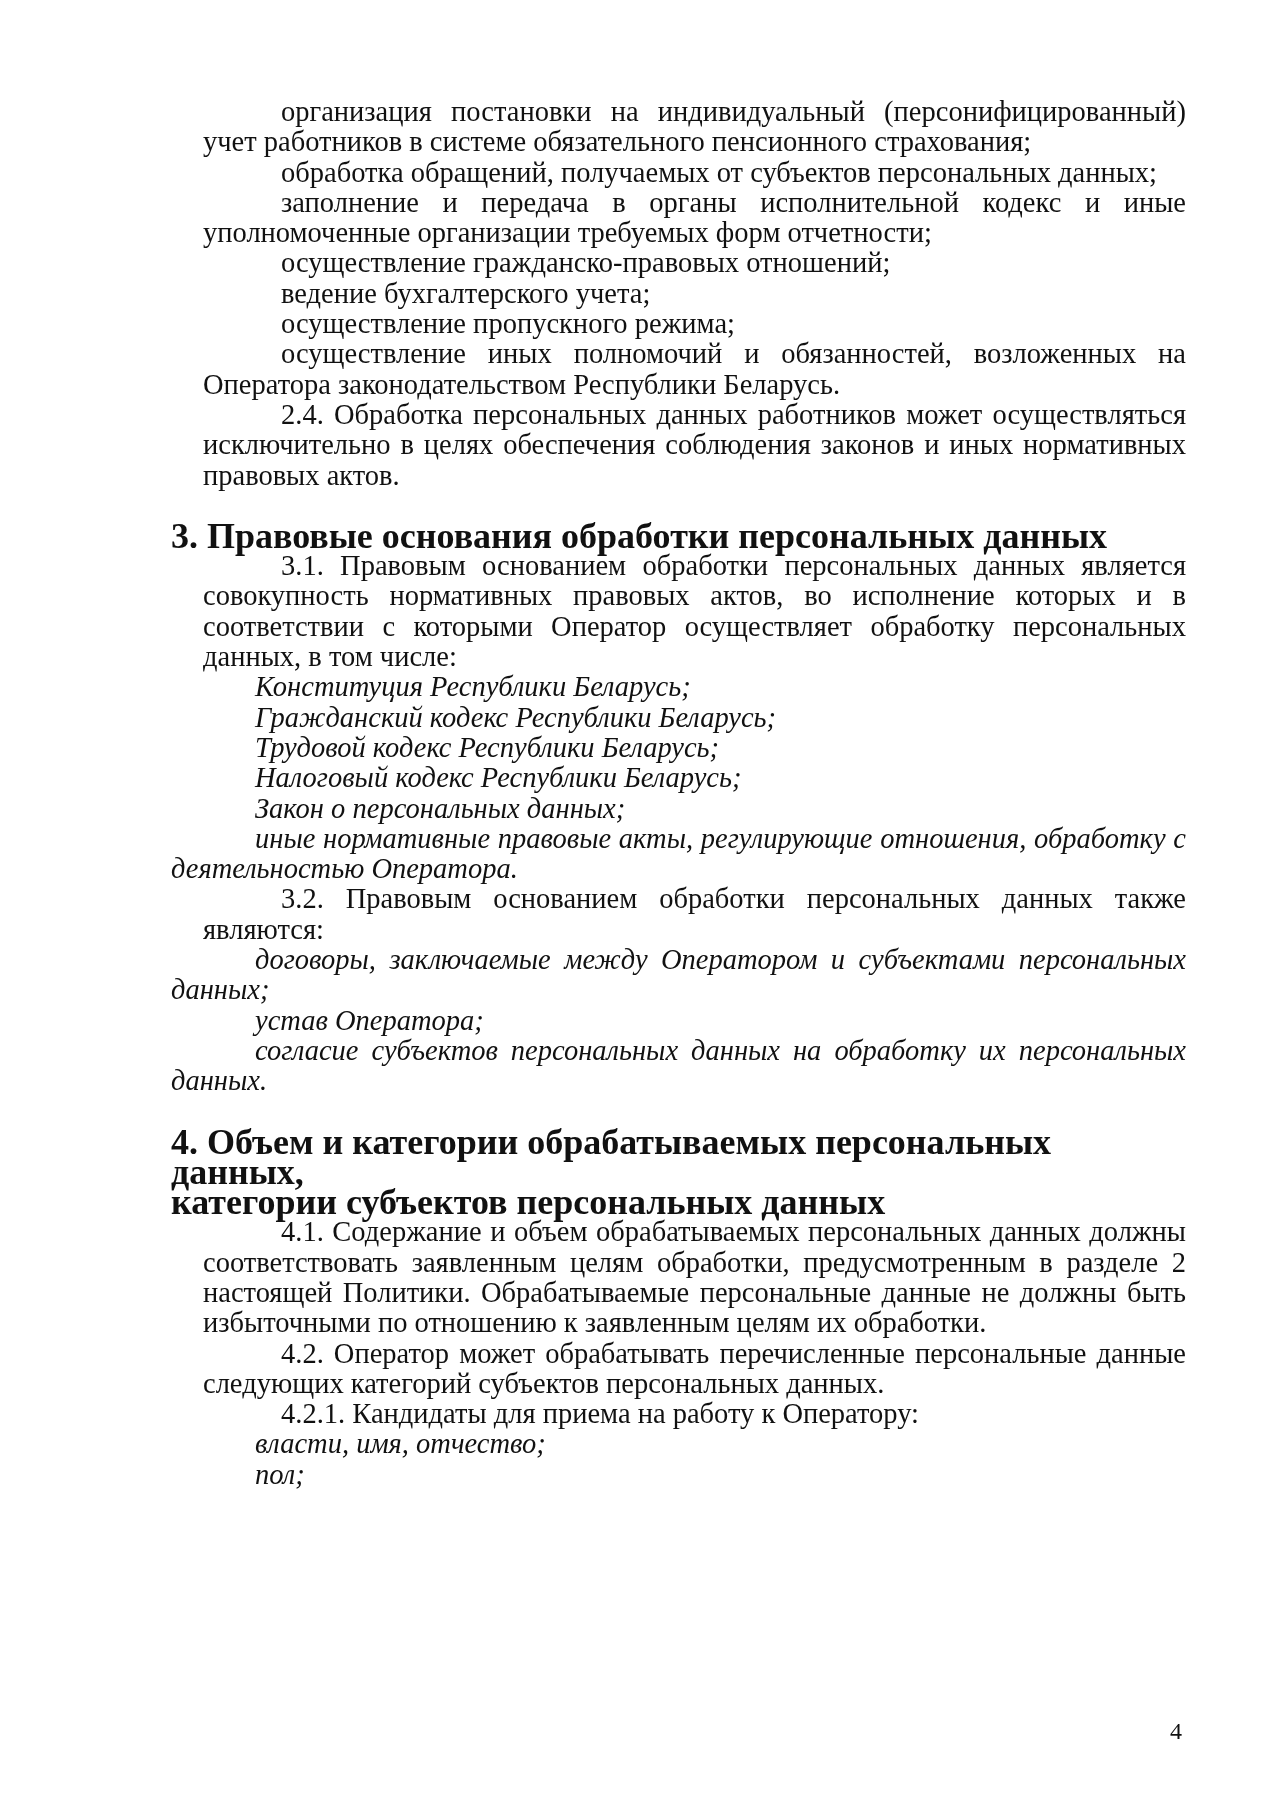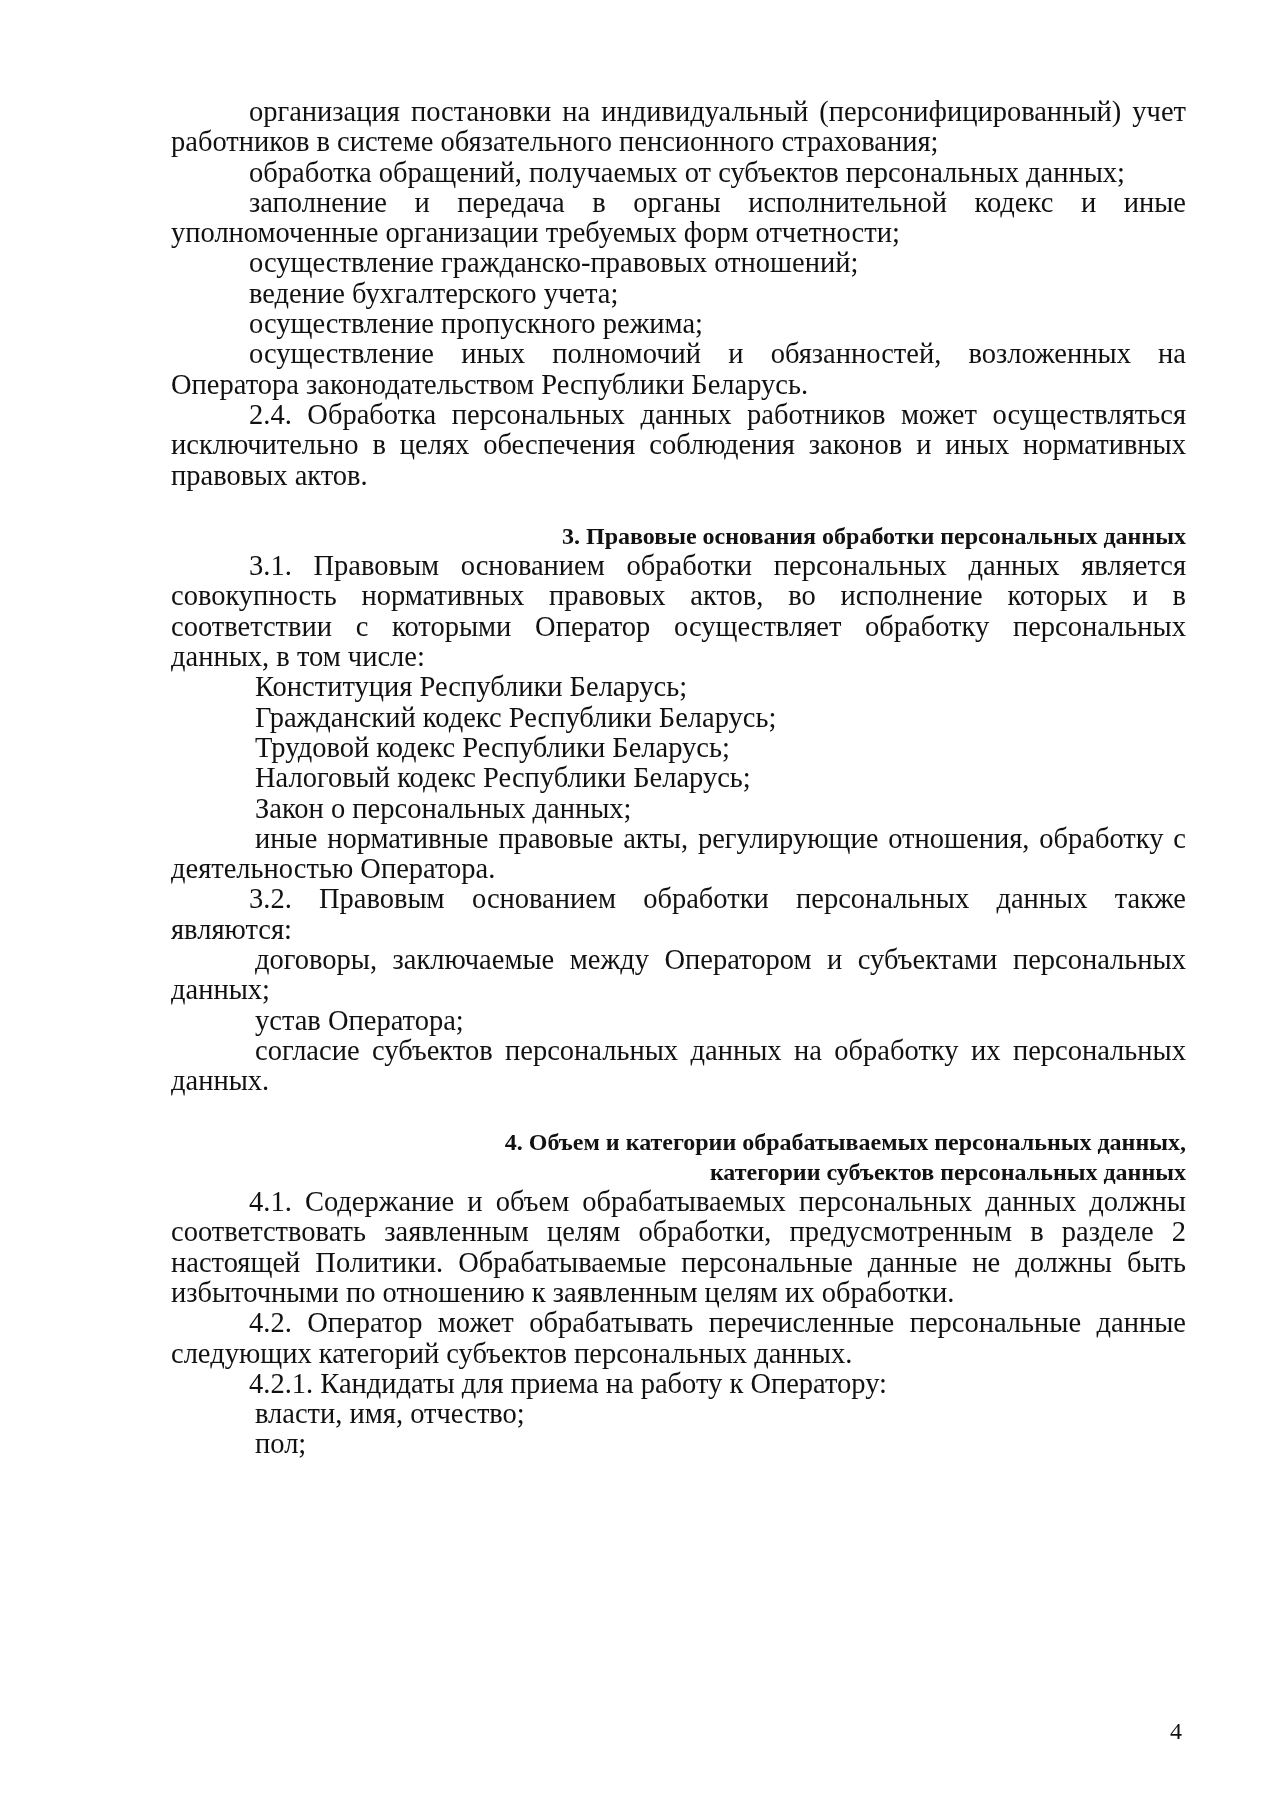--- a/index.html
+++ b/index.html
@@ -5,25 +5,25 @@
   html, body { margin: 0; padding: 0; background: #ffffff; }
   body {
     width: 1280px; height: 1809px; position: relative; overflow: hidden;
     font-family: "Liberation Serif", serif; color: #111111;
   }
   .page { position: absolute; left: 171px; top: 97px; width: 1015px; }
   .p {
     font-size: 28.5px; line-height: 30.3px; text-align: justify;
     text-align-last: left; margin: 0; word-spacing: 0px;
   }
-  .ind { text-indent: 78px; }
-  .ind2 { text-indent: 84px; }
+  .ind { text-indent: 78px; margin-left: 32px; }
+  .ind2 { text-indent: 84px; font-style: italic; }
   .h {
-    font-size: 24px; line-height: 30.3px; font-weight: bold;
-    text-align: right; margin: 0;
+    font-size: 36px; line-height: 30.3px; font-weight: bold;
+    text-align: left; margin: 0;
   }
   .gap { height: 30px; }
   .pagenum {
     position: absolute; left: 1170px; top: 1718px;
     font-size: 24px; font-family: "Liberation Serif", serif;
   }
 </style>
 </head>
 <body>
 

